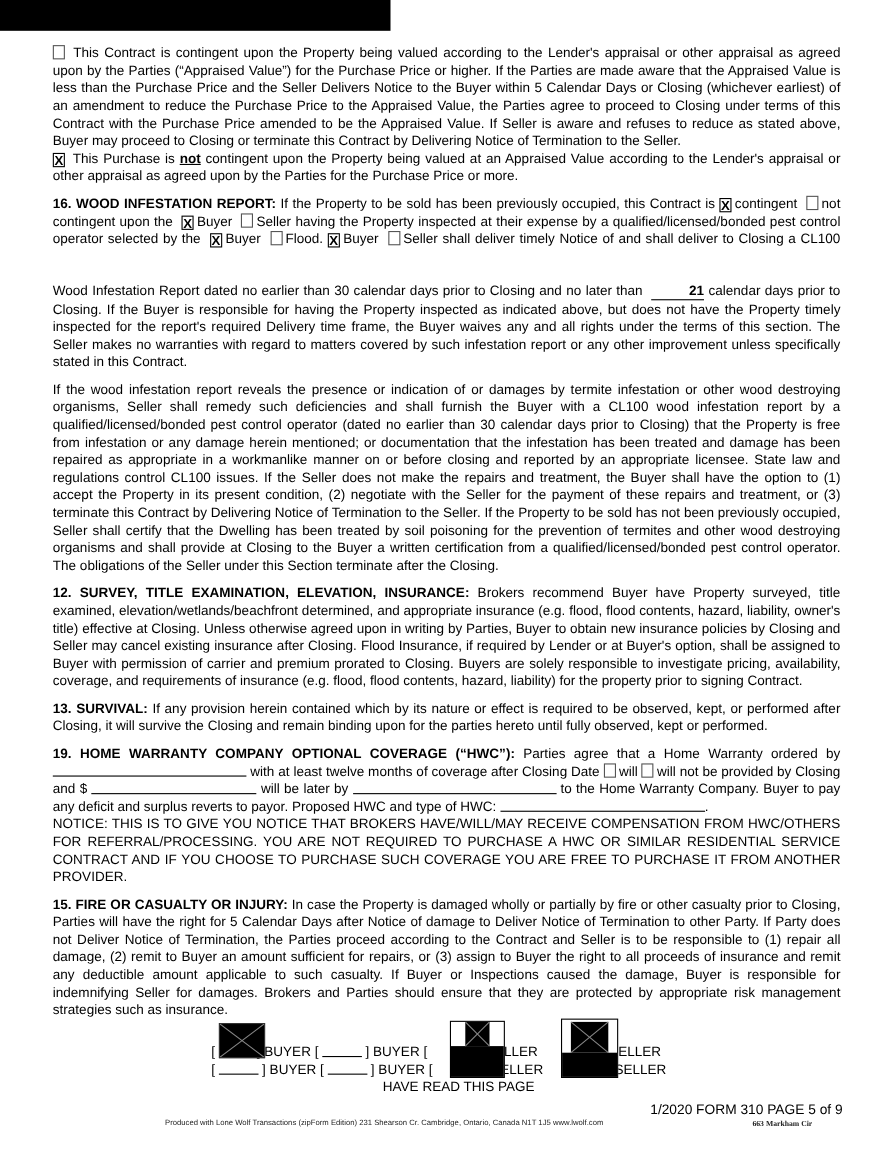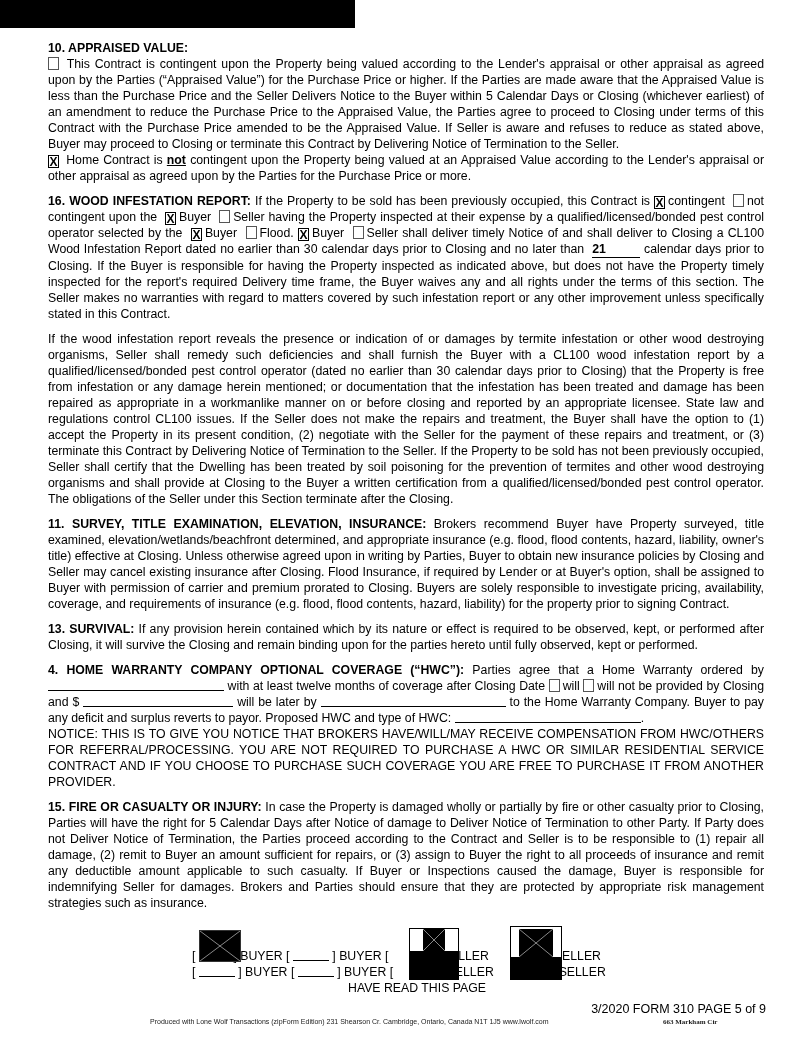--- a/index.html
+++ b/index.html
@@ -8,46 +8,45 @@
   .redact-top { position: absolute; left: 0; top: 0; width: 355px; height: 28px; background: #000; }
   .page { position: absolute; left: 48px; top: 40px; width: 716px; font-size: 12.3px; line-height: 16px; }
   .p { text-align: justify; margin: 0; }
   .gap { height: 9px; }
   .h { font-weight: bold; }
   .cb { display: inline-block; width: 11px; height: 13px; border: 1px solid #555; vertical-align: -2px;
         margin-right: 3px; box-sizing: border-box; text-align: center; font-weight: bold; font-size: 12px; line-height: 12px; }
   .cb.checked { border-color: #000; }
   .u { text-decoration: underline; font-weight: bold; }
   .blank { display: inline-block; border-bottom: 1px solid #000; height: 12px; vertical-align: -1px; }
-  .fillval { display: inline-block; border-bottom: 1px solid #000; text-align: left; font-weight: bold; }
+  .fillval { display: inline-block; border-bottom: 1px solid #000; text-align: right; font-weight: bold; margin-top: 31px; }
   .sig { position: absolute; left: 0; top: 908px; width: 811px; font-size: 12.3px; line-height: 16px; }
   .sigrow { position: absolute; white-space: nowrap; }
   .redact-box { position: absolute; background: #000; }
   .xbox { position: absolute; background: #000; border: 1px solid #333; }
   .xbox svg { position: absolute; left: 0; top: 0; width: 100%; height: 100%; }
   .footer-form { position: absolute; right: 45px; top: 1002px; font-size: 12.5px; }
   .footer-prod { position: absolute; left: 150px; top: 1018px; font-size: 7px; color: #222; }
-  .footer-addr { position: absolute; left: 663px; top: 1018px; font-size: 7px; font-family: "Liberation Serif", serif; font-weight: bold; color: #222; }
+  .footer-addr { position: absolute; left: 684px; top: 1018px; font-size: 7px; font-family: "Liberation Serif", serif; font-weight: bold; color: #222; }
 </style>
 </head>
 <body>
 
 <div class="redact-top"></div>
 
 <div class="page">
 
   <div>
-    <p class="p h">10. APPRAISED VALUE:</p>
     <p class="p">
       <span class="cb"></span>
       <span>This Contract is contingent upon the Property being valued according to the Lender's appraisal or other appraisal as agreed upon by the Parties (“Appraised Value”) for the Purchase Price or higher. If the Parties are made aware that the Appraised Value is less than the Purchase Price and the Seller Delivers Notice to the Buyer within 5 Calendar Days or Closing (whichever earliest) of an amendment to reduce the Purchase Price to the Appraised Value, the Parties agree to proceed to Closing under terms of this Contract with the Purchase Price amended to be the Appraised Value. If Seller is aware and refuses to reduce as stated above, Buyer may proceed to Closing or terminate this Contract by Delivering Notice of Termination to the Seller.</span>
     </p>
     <p class="p">
       <span class="cb checked">X</span>
-      <span>Home Contract is</span>
+      <span>This Purchase is</span>
       <span class="u">not</span>
       <span>contingent upon the Property being valued at an Appraised Value according to the Lender's appraisal or other appraisal as agreed upon by the Parties for the Purchase Price or more.</span>
     </p>
   </div>
   <div class="gap"></div>
 
   <div>
     <p class="p">
       <span class="h">16. WOOD INFESTATION REPORT:</span>
       <span>If the Property to be sold has been previously occupied, this Contract is</span>
@@ -61,34 +60,34 @@
       &nbsp;<span class="cb"></span><span>Seller shall deliver timely Notice of and shall deliver to Closing a CL100 Wood Infestation Report dated no earlier than 30 calendar days prior to Closing and no later than</span>
       &nbsp;<span class="fillval" style="width:48px">21</span>
       <span>calendar days prior to Closing. If the Buyer is responsible for having the Property inspected as indicated above, but does not have the Property timely inspected for the report's required Delivery time frame, the Buyer waives any and all rights under the terms of this section. The Seller makes no warranties with regard to matters covered by such infestation report or any other improvement unless specifically stated in this Contract.</span>
     </p>
     <div class="gap"></div>
     <p class="p">If the wood infestation report reveals the presence or indication of or damages by termite infestation or other wood destroying organisms, Seller shall remedy such deficiencies and shall furnish the Buyer with a CL100 wood infestation report by a qualified/licensed/bonded pest control operator (dated no earlier than 30 calendar days prior to Closing) that the Property is free from infestation or any damage herein mentioned; or documentation that the infestation has been treated and damage has been repaired as appropriate in a workmanlike manner on or before closing and reported by an appropriate licensee. State law and regulations control CL100 issues. If the Seller does not make the repairs and treatment, the Buyer shall have the option to (1) accept the Property in its present condition, (2) negotiate with the Seller for the payment of these repairs and treatment, or (3) terminate this Contract by Delivering Notice of Termination to the Seller. If the Property to be sold has not been previously occupied, Seller shall certify that the Dwelling has been treated by soil poisoning for the prevention of termites and other wood destroying organisms and shall provide at Closing to the Buyer a written certification from a qualified/licensed/bonded pest control operator. The obligations of the Seller under this Section terminate after the Closing.</p>
   </div>
   <div class="gap"></div>
 
   <p class="p">
-    <span class="h">11. SURVEY, TITLE EXAMINATION, ELEVATION, INSURANCE:</span>
+    <span class="h">12. SURVEY, TITLE EXAMINATION, ELEVATION, INSURANCE:</span>
     <span>Brokers recommend Buyer have Property surveyed, title examined, elevation/wetlands/beachfront determined, and appropriate insurance (e.g. flood, flood contents, hazard, liability, owner's title) effective at Closing. Unless otherwise agreed upon in writing by Parties, Buyer to obtain new insurance policies by Closing and Seller may cancel existing insurance after Closing. Flood Insurance, if required by Lender or at Buyer's option, shall be assigned to Buyer with permission of carrier and premium prorated to Closing. Buyers are solely responsible to investigate pricing, availability, coverage, and requirements of insurance (e.g. flood, flood contents, hazard, liability) for the property prior to signing Contract.</span>
   </p>
   <div class="gap"></div>
 
   <p class="p">
     <span class="h">13. SURVIVAL:</span>
     <span>If any provision herein contained which by its nature or effect is required to be observed, kept, or performed after Closing, it will survive the Closing and remain binding upon for the parties hereto until fully observed, kept or performed.</span>
   </p>
   <div class="gap"></div>
 
   <div>
     <p class="p">
-      <span class="h">4. HOME WARRANTY COMPANY OPTIONAL COVERAGE (“HWC”):</span>
+      <span class="h">19. HOME WARRANTY COMPANY OPTIONAL COVERAGE (“HWC”):</span>
       <span>Parties agree that a Home Warranty ordered by</span>
       <span class="blank" style="width:176px"></span>
       <span>with at least twelve months of coverage after Closing Date</span>
       <span class="cb"></span><span>will</span>
       <span class="cb"></span><span>will not be provided by Closing and $</span>
       <span class="blank" style="width:150px"></span>
       <span>will be later by</span>
       <span class="blank" style="width:185px"></span>
       <span>to the Home Warranty Company. Buyer to pay any deficit and surplus reverts to payor. Proposed HWC and type of HWC:</span>
       <span class="blank" style="width:186px"></span><span>.</span>
@@ -143,15 +142,15 @@
   <div class="xbox" style="left:510px; top:18px; width:50px; height:52px; background:#fff; border-color:#000;">
     <div class="redact-box" style="left:8px; top:2px; width:34px; height:28px;"></div>
     <div class="redact-box" style="left:0; top:30px; width:50px; height:22px;"></div>
     <svg viewBox="0 0 50 52" preserveAspectRatio="none">
         <line x1="8" y1="2" x2="42" y2="30" stroke="#888"></line>
         <line x1="42" y1="2" x2="8" y2="30" stroke="#888"></line>
       </svg>
   </div>
 </div>
 
-<div class="footer-form">3/2020  FORM 310  PAGE 5 of 9</div>
+<div class="footer-form">1/2020  FORM 310  PAGE 5 of 9</div>
 <div class="footer-prod">Produced with Lone Wolf Transactions (zipForm Edition) 231 Shearson Cr. Cambridge, Ontario, Canada N1T 1J5   www.lwolf.com</div>
 <div class="footer-addr">663 Markham Cir</div>
 
 </body></html>

